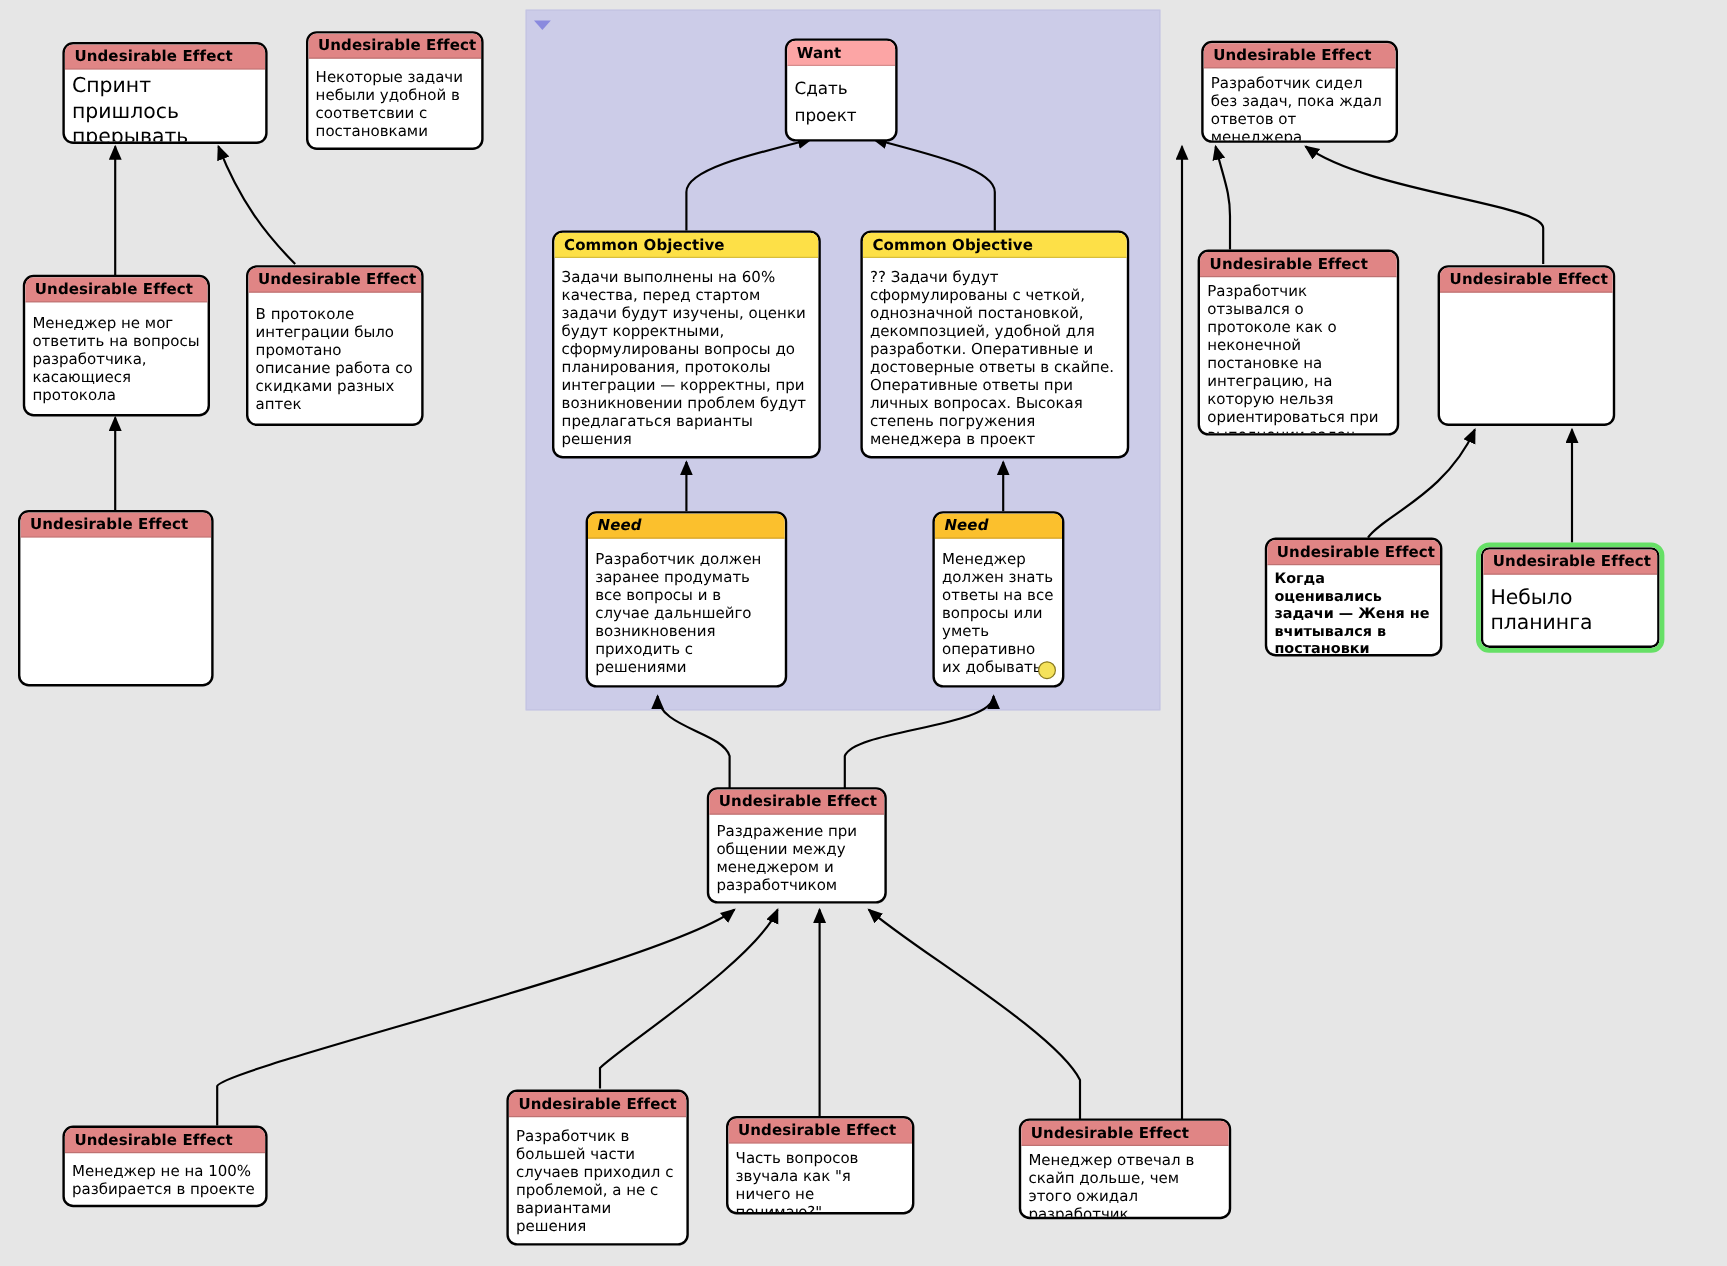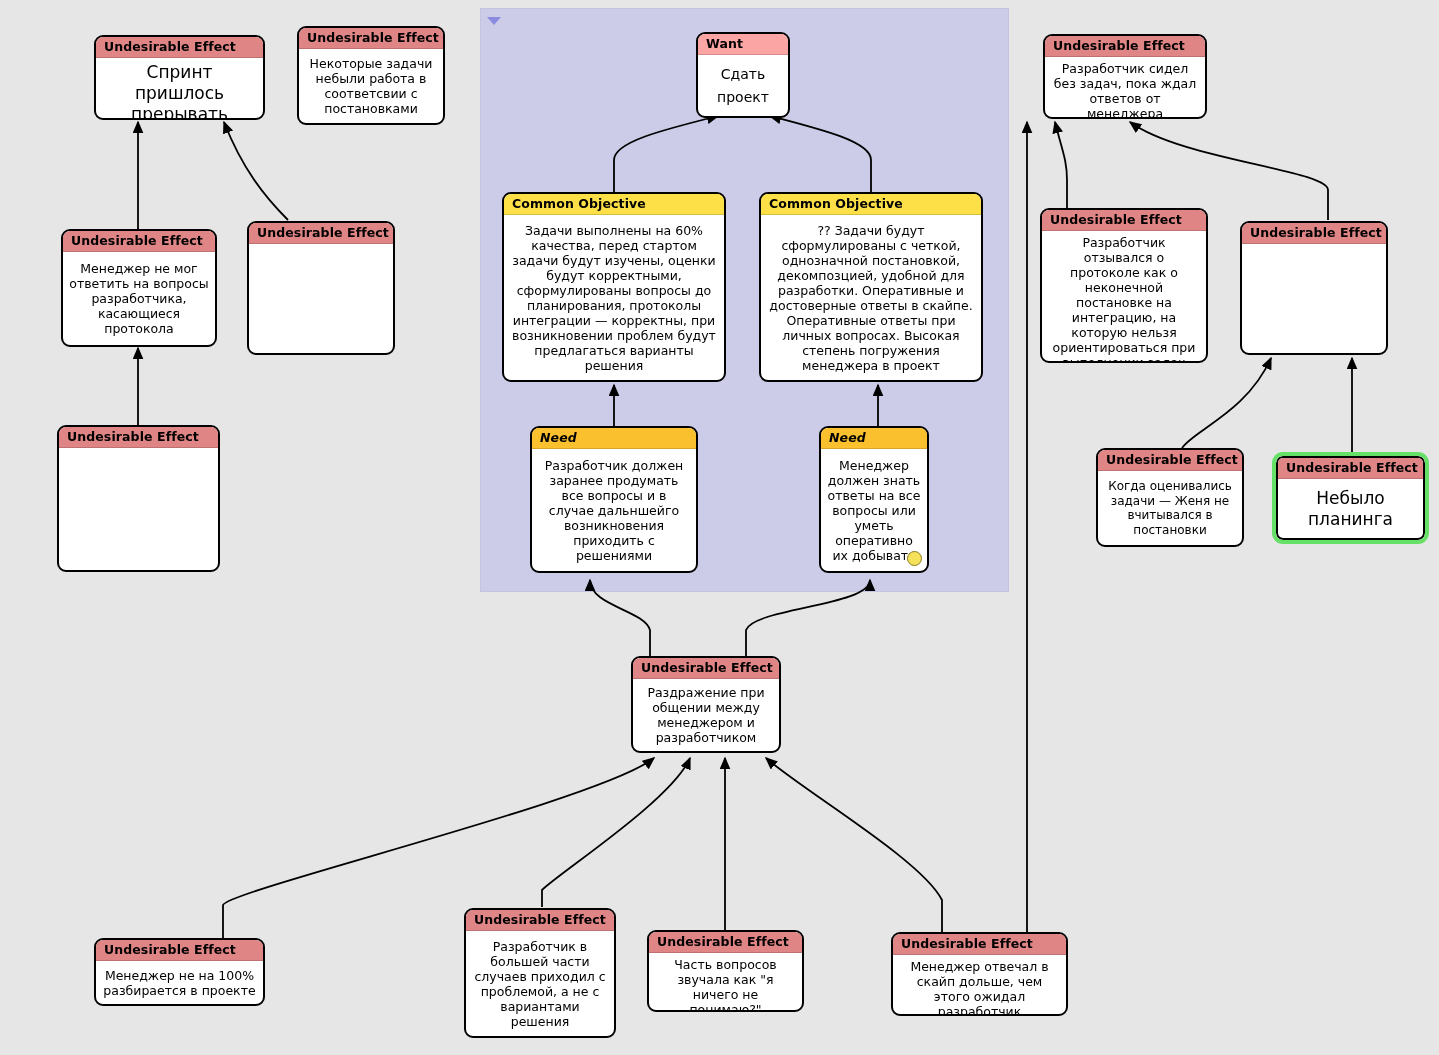--- a/index.html
+++ b/index.html
@@ -3,21 +3,21 @@
 <meta charset="utf-8">
 <style>
   html,body{margin:0;padding:0;}
   body{
     width:1439px;height:1055px;
     background:#e6e6e6;
     font-family:"DejaVu Sans","Liberation Sans",sans-serif;
     position:relative;
     overflow:hidden;
   }
-  #canvas{position:absolute;left:0;top:0;width:1156px;height:1055px;margin-left:42px;}
+  #canvas{position:absolute;left:0;top:0;width:1156px;height:1055px;}
   #edges{position:absolute;left:0;top:0;width:1439px;height:1055px;pointer-events:none;}
 
   .group-panel{
     position:absolute;
     background:#ccccE8;
     border:1px solid #c4c4e2;
   }
   .group-marker{
     position:absolute;
     width:0;height:0;
@@ -65,29 +65,28 @@
   .hdr.ue{background:#e08585;}
   .hdr.co{background:#fde047;}
   .hdr.need{background:#fbc02d;font-style:italic;}
   .hdr.want{background:#fca5a5;}
 
   .body{
     flex:1 1 auto;
     display:flex;
     align-items:center;
     justify-content:center;
-    text-align:center;
     padding:4px 6px;
     box-sizing:border-box;
     font-size:12.5px;
     line-height:15px;
     color:#000;
     font-weight:500;
   }
-  .body.small{font-size:12px;line-height:14.5px;}
+  .body.small{font-size:12px;line-height:14.5px;font-weight:bold;}
   .body.big{font-size:14px;line-height:23px;font-weight:400;}
   .body.med{font-size:17px;line-height:21px;font-weight:400;}
 
   .dot-marker{
     position:absolute;
     right:5px;bottom:5px;
     width:13px;height:13px;
     border-radius:50%;
     background:#f5e25a;
     border:1px solid #8a7a20;
@@ -151,34 +150,35 @@
   <div class="node" style="left:52px;top:35px;width:171px;height:85px;">
     <div class="inner">
       <div class="hdr ue">Undesirable Effect</div>
       <div class="body med">Спринт пришлось прерывать</div>
     </div>
   </div>
 
   <div class="node" style="left:255px;top:26px;width:148px;height:99px;">
     <div class="inner">
       <div class="hdr ue">Undesirable Effect</div>
-      <div class="body">Некоторые задачи небыли работа в соответсвии с постановками</div>
+      <div class="body">Некоторые задачи небыли удобной в соответсвии с постановками</div>
     </div>
   </div>
 
   <div class="node" style="left:19px;top:229px;width:156px;height:118px;">
     <div class="inner">
       <div class="hdr ue">Undesirable Effect</div>
       <div class="body">Менеджер не мог ответить на вопросы разработчика, касающиеся протокола</div>
     </div>
   </div>
 
   <div class="node" style="left:205px;top:221px;width:148px;height:134px;">
     <div class="inner">
       <div class="hdr ue">Undesirable Effect</div>
+      <div class="body">В протоколе интеграции было промотано описание работа со скидками разных аптек</div>
     </div>
   </div>
 
   <div class="node" style="left:15px;top:425px;width:163px;height:147px;">
     <div class="inner">
       <div class="hdr ue">Undesirable Effect</div>
     </div>
   </div>
 
   <div class="node" style="left:654px;top:32px;width:94px;height:86px;">

